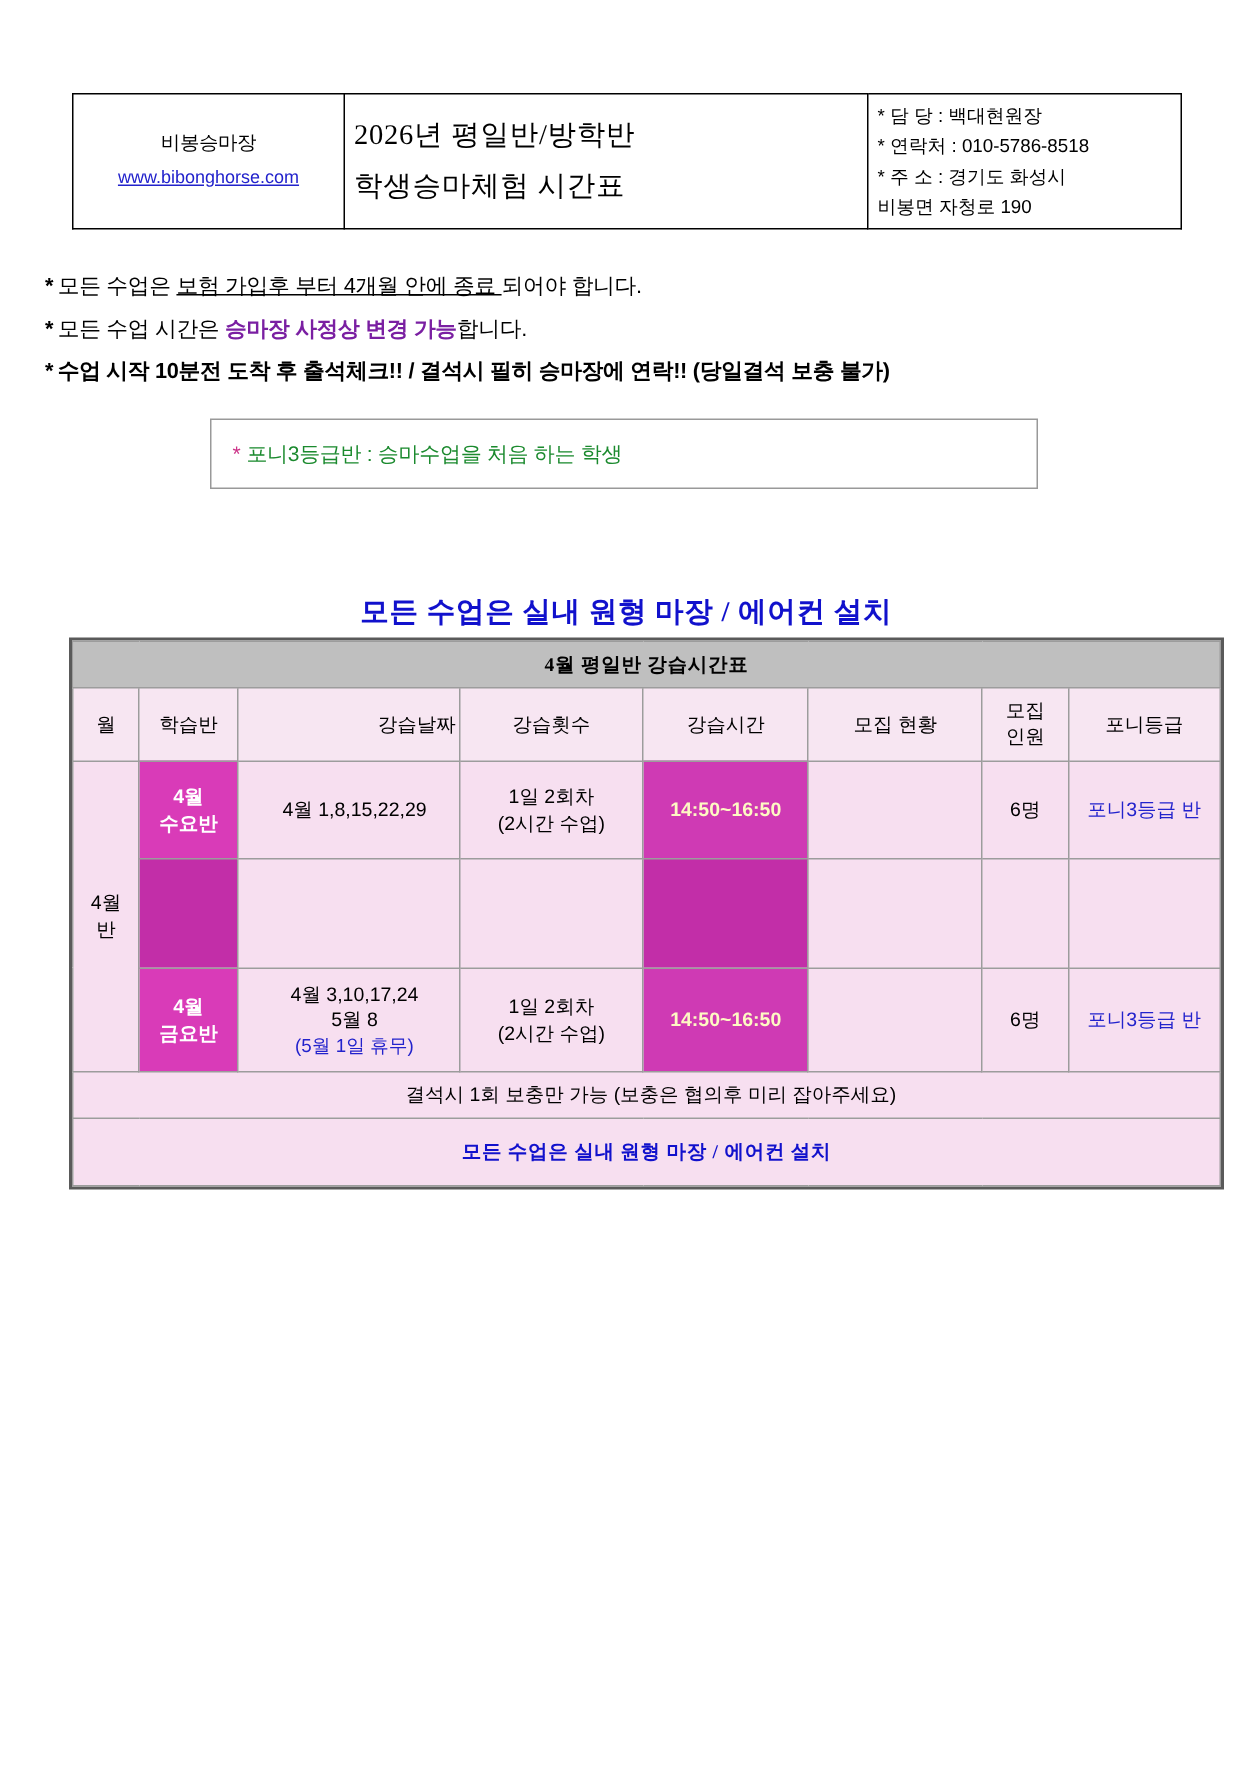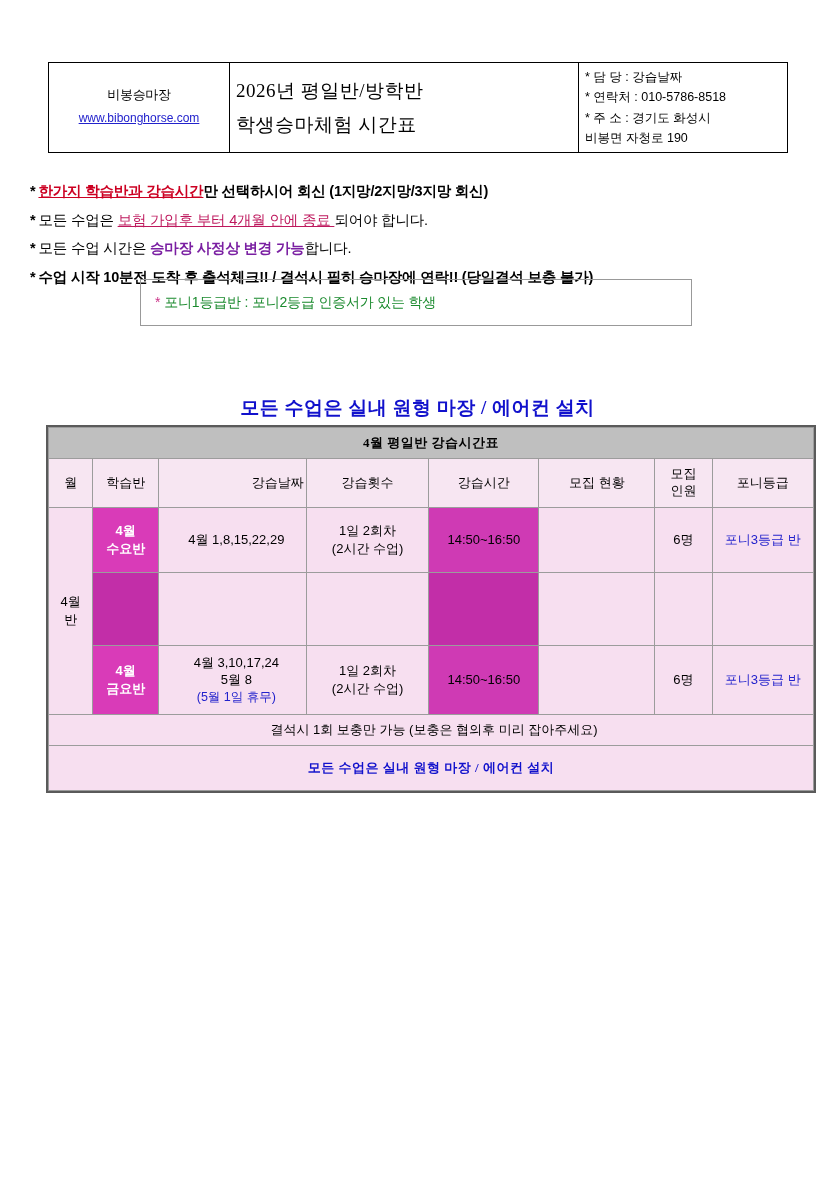--- a/index.html
+++ b/index.html
@@ -90,21 +90,21 @@
   .notice .star {
     font-weight: bold;
     margin-right: 3px;
   }
   .hl-red-ul {
     color: #cc0022;
     text-decoration: underline;
     font-weight: bold;
   }
   .hl-green-ul {
-    color: #be185d;
+    color: #000000;
     text-decoration: underline;
   }
   .hl-purple {
     color: #7a1fa2;
     font-weight: bold;
   }
   .notice.bold-line {
     font-weight: bold;
   }
 
@@ -171,22 +171,22 @@
     font-weight: bold;
     letter-spacing: 0.5px;
     padding: 6px 0 !important;
     font-family: "Liberation Serif", serif;
   }
   .cell-pink {
     background: #f7dff0;
   }
   .cell-magenta {
     background: #cf3ab4;
-    color: #000000;
-    font-weight: normal;
+    color: #fef9c3;
+    font-weight: bold;
   }
   .cell-magenta-dark {
     background: #c22ea8;
   }
   .cell-class {
     background: #d93bb8;
     color: #ffffff;
     font-weight: bold;
     font-size: 13px;
     line-height: 1.3;
@@ -239,47 +239,44 @@
         <tr>
       <td class="hdr-farm">
         <div class="farm-name">비봉승마장</div>
         <a class="farm-url" href="#">www.bibonghorse.com</a>
       </td>
       <td class="hdr-title">
         <div class="t1">2026년 평일반/방학반</div>
         <div class="t2">학생승마체험 시간표</div>
       </td>
       <td class="hdr-contact">
-        <div>* 담  당 : 강습날짜</div>
+        <div>* 담  당 : 백대현원장</div>
         <div>* 연락처 : 010-5786-8518</div>
         <div>* 주  소 : 경기도 화성시</div>
         <div>비봉면 자청로 190</div>
       </td>
     </tr>
   </tbody>
     </table>
 
   <div class="notices">
-    <div class="notice bold-line">
-      <span class="star">*</span><span class="hl-red-ul">한가지 학습반과 강습시간</span><span>만 선택하시어 회신 (1지망/2지망/3지망 회신)</span>
-    </div>
     <div class="notice">
       <span class="star">*</span><span>모든 수업은 </span><span class="hl-green-ul">보험 가입후 부터 4개월 안에 종료 </span><span>되어야 합니다.</span>
     </div>
     <div class="notice">
       <span class="star">*</span><span>모든 수업 시간은 </span><span class="hl-purple">승마장 사정상 변경 가능</span><span>합니다.</span>
     </div>
     <div class="notice bold-line">
       <span class="star">*</span><span>수업 시작 10분전 도착 후 출석체크!! / 결석시 필히 승마장에 연락!! (당일결석 보충 불가)</span>
     </div>
   </div>
 
   <div class="pony-box">
     <div class="pony-line">
-      <span class="star">*</span><span>포니1등급반 : 포니2등급 인증서가 있는 학생</span>
+      <span class="star">*</span><span>포니3등급반 : 승마수업을 처음 하는 학생</span>
     </div>
   </div>
 
   <div class="blue-heading">모든 수업은 실내 원형 마장 / 에어컨 설치</div>
 
   <div class="sched-wrap">
     <table class="sched">
       <colgroup>
         <col style="width:42px">
         <col style="width:62px">

